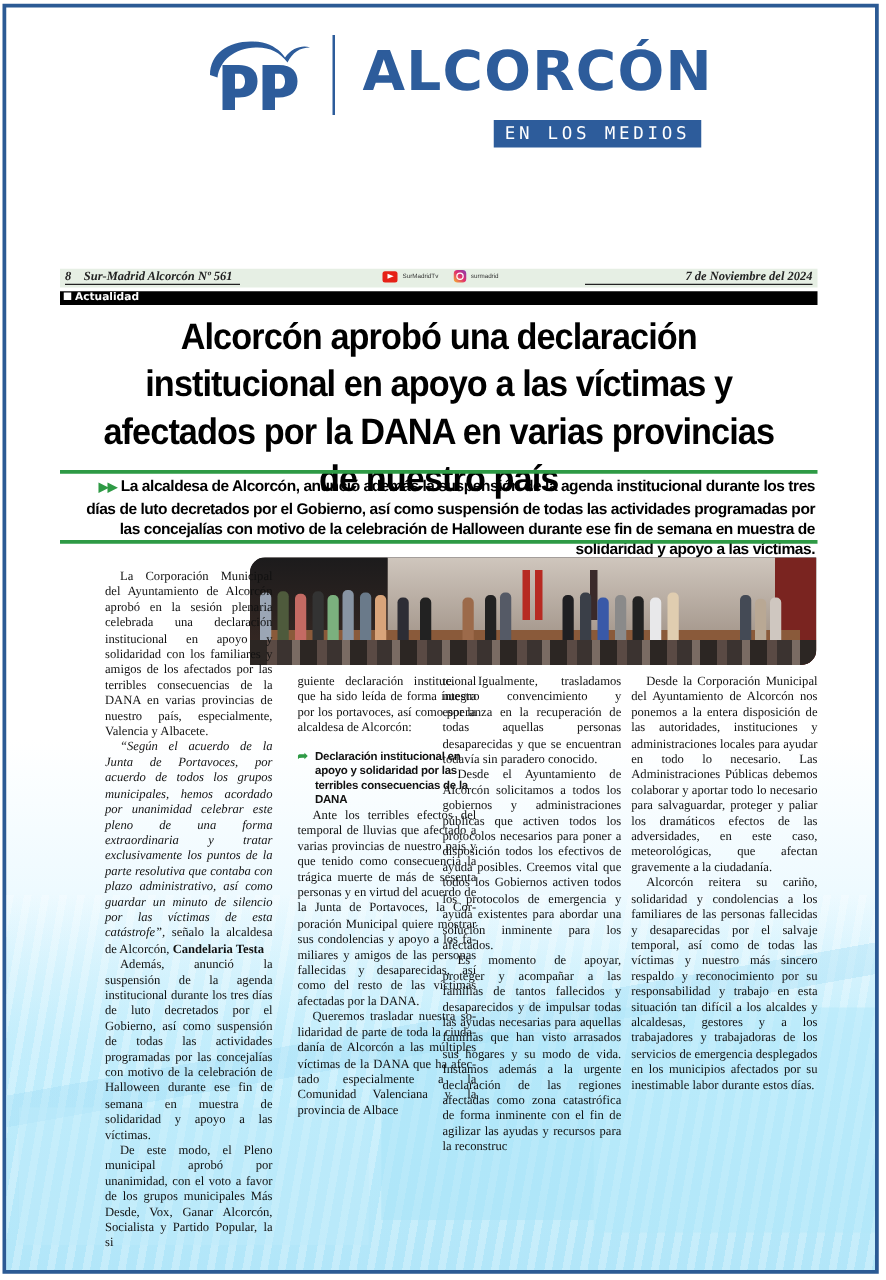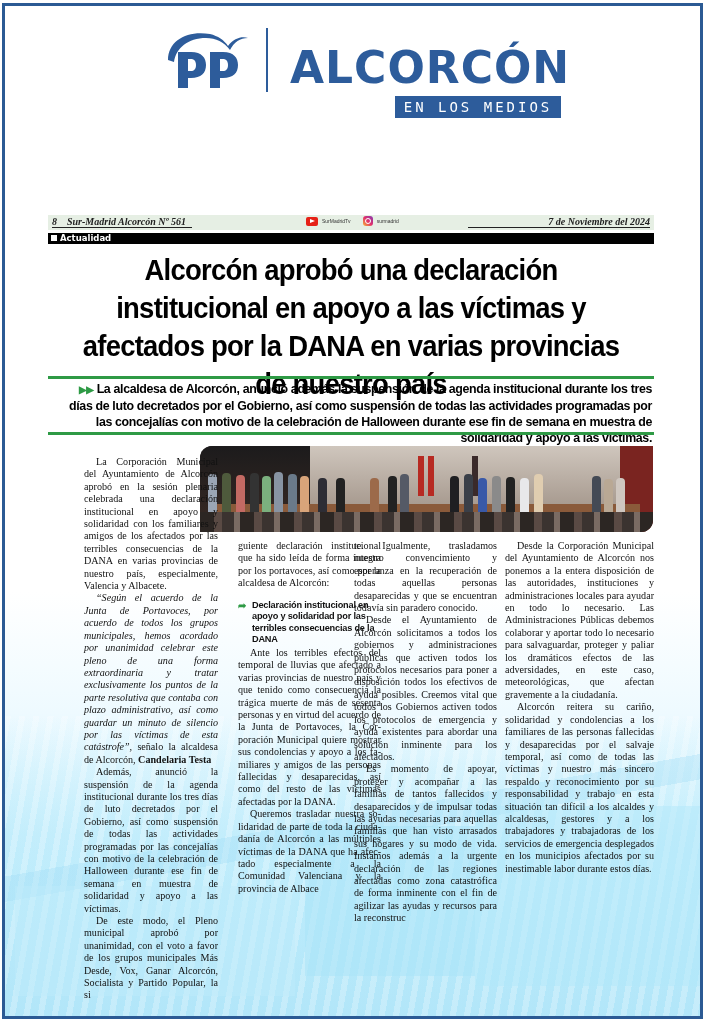--- a/index.html
+++ b/index.html
@@ -24,21 +24,21 @@
   }
   .bg-block1 { position:absolute; left:300px; bottom:40px; width:170px; height:150px; background:rgba(170,228,248,0.55); }
   .bg-block2 { position:absolute; left:470px; bottom:30px; width:230px; height:180px; background:rgba(178,232,250,0.5); }
   .bg-block3 { position:absolute; left:10px; bottom:20px; width:280px; height:110px; background:rgba(190,236,250,0.45); }
 
   
   .logo-area { position:absolute; left:150px; top:22px; width:420px; height:100px; }
   .pp-logo { position:absolute; left:8px; top:6px; width:90px; height:60px; }
   .logo-divider { position:absolute; left:116px; top:6px; width:2px; height:64px; background:#2d5c9b; }
   .brand-title {
-    position:absolute; left:140px; top:24px;
+    position:absolute; left:140px; top:14px;
     font-family:"DejaVu Sans", sans-serif; font-weight:bold; font-size:44px;
     color:#2d5c9b; letter-spacing:1px; line-height:1;
   }
   .brand-subtitle {
     position:absolute; left:245px; top:74px; width:166px; height:22px;
     background:#2d5c9b; color:#ffffff;
     font-family:"DejaVu Sans Mono", monospace; font-size:14px; letter-spacing:3px;
     text-align:center; line-height:22px;
   }
 

